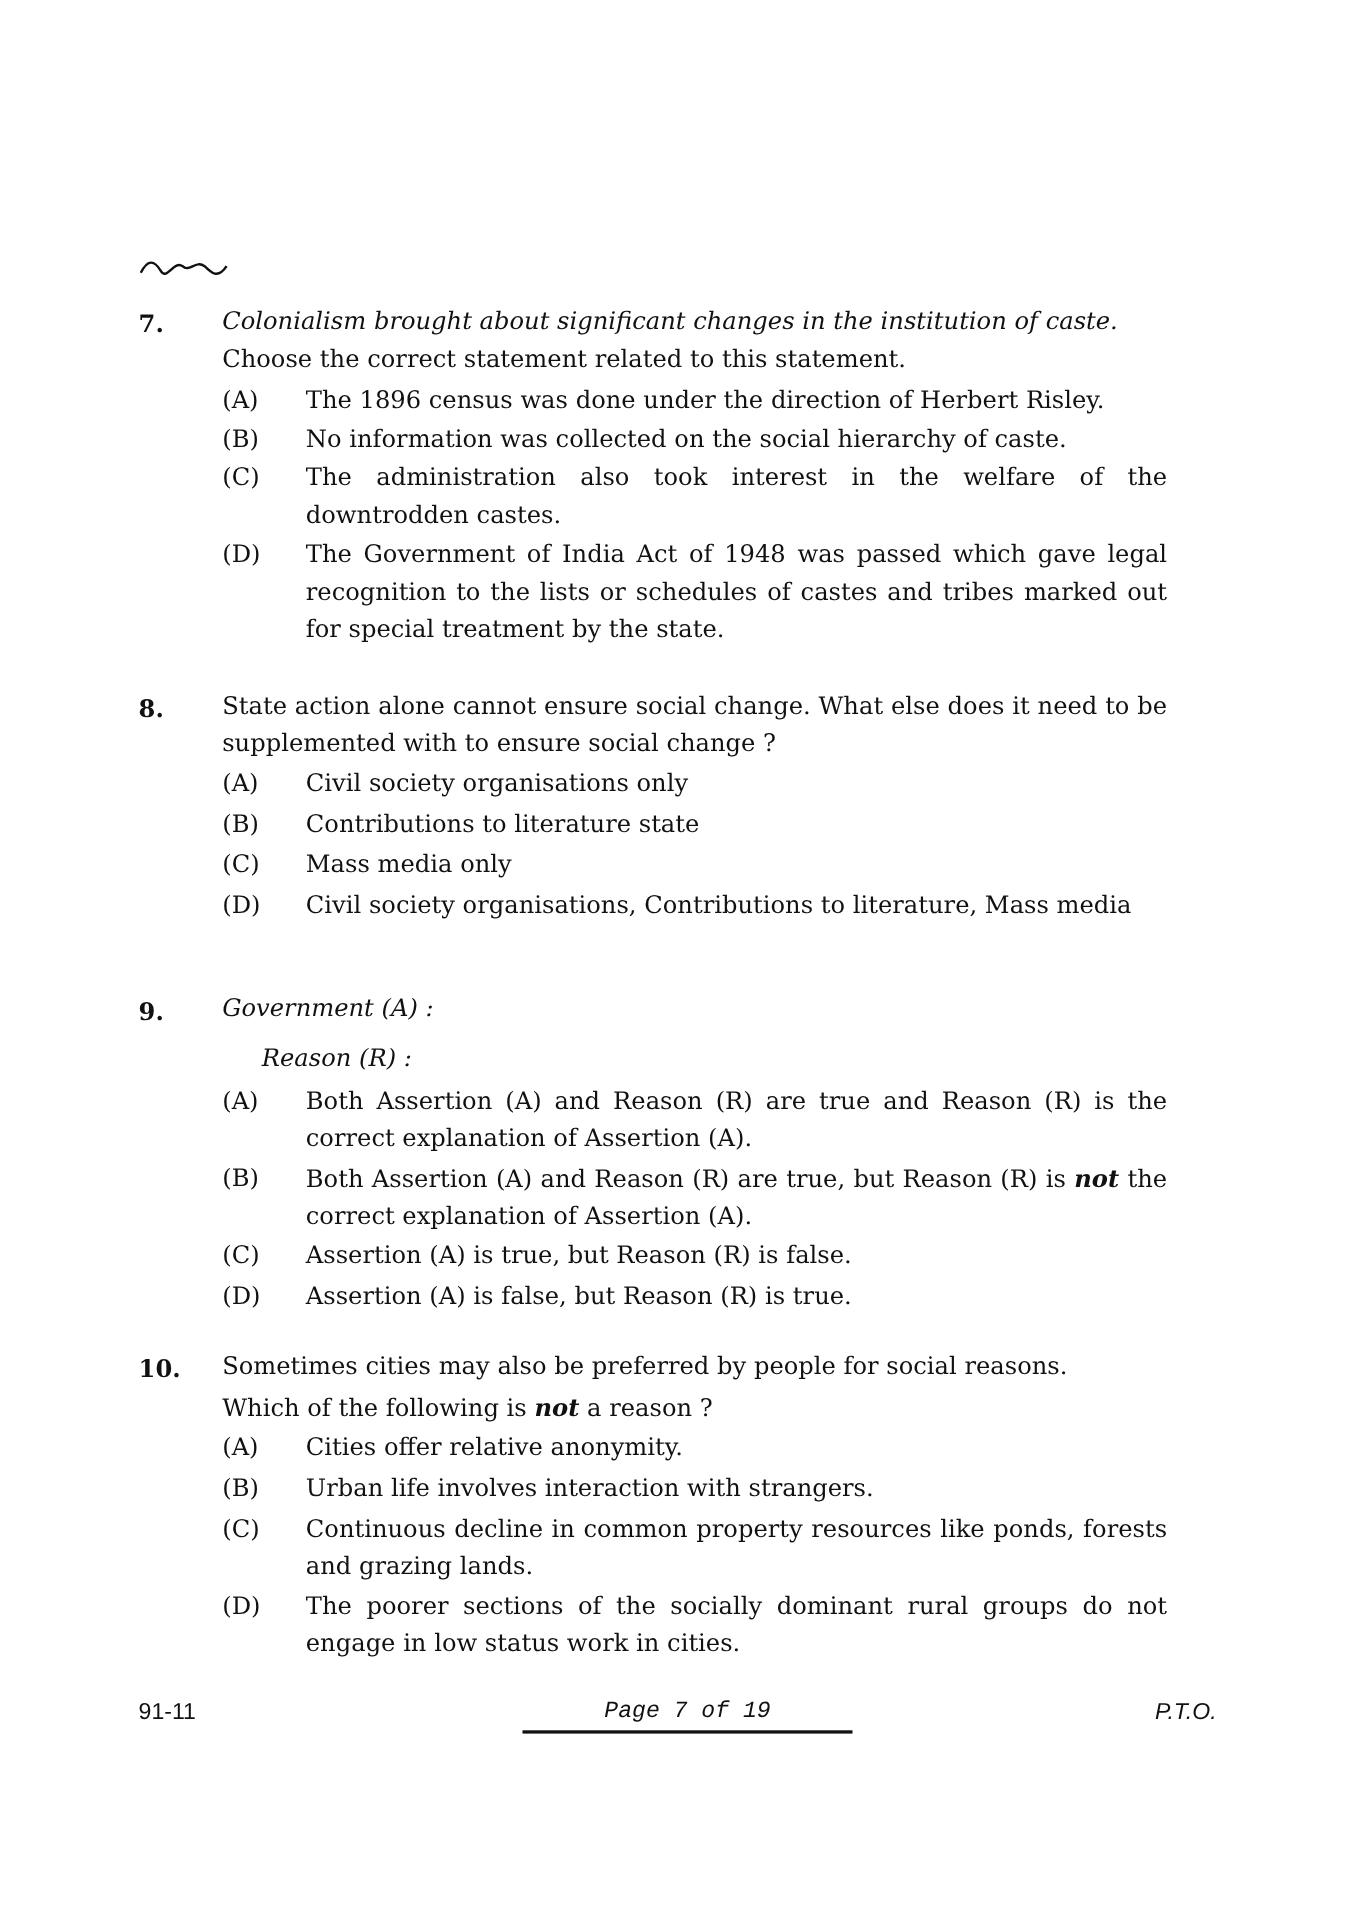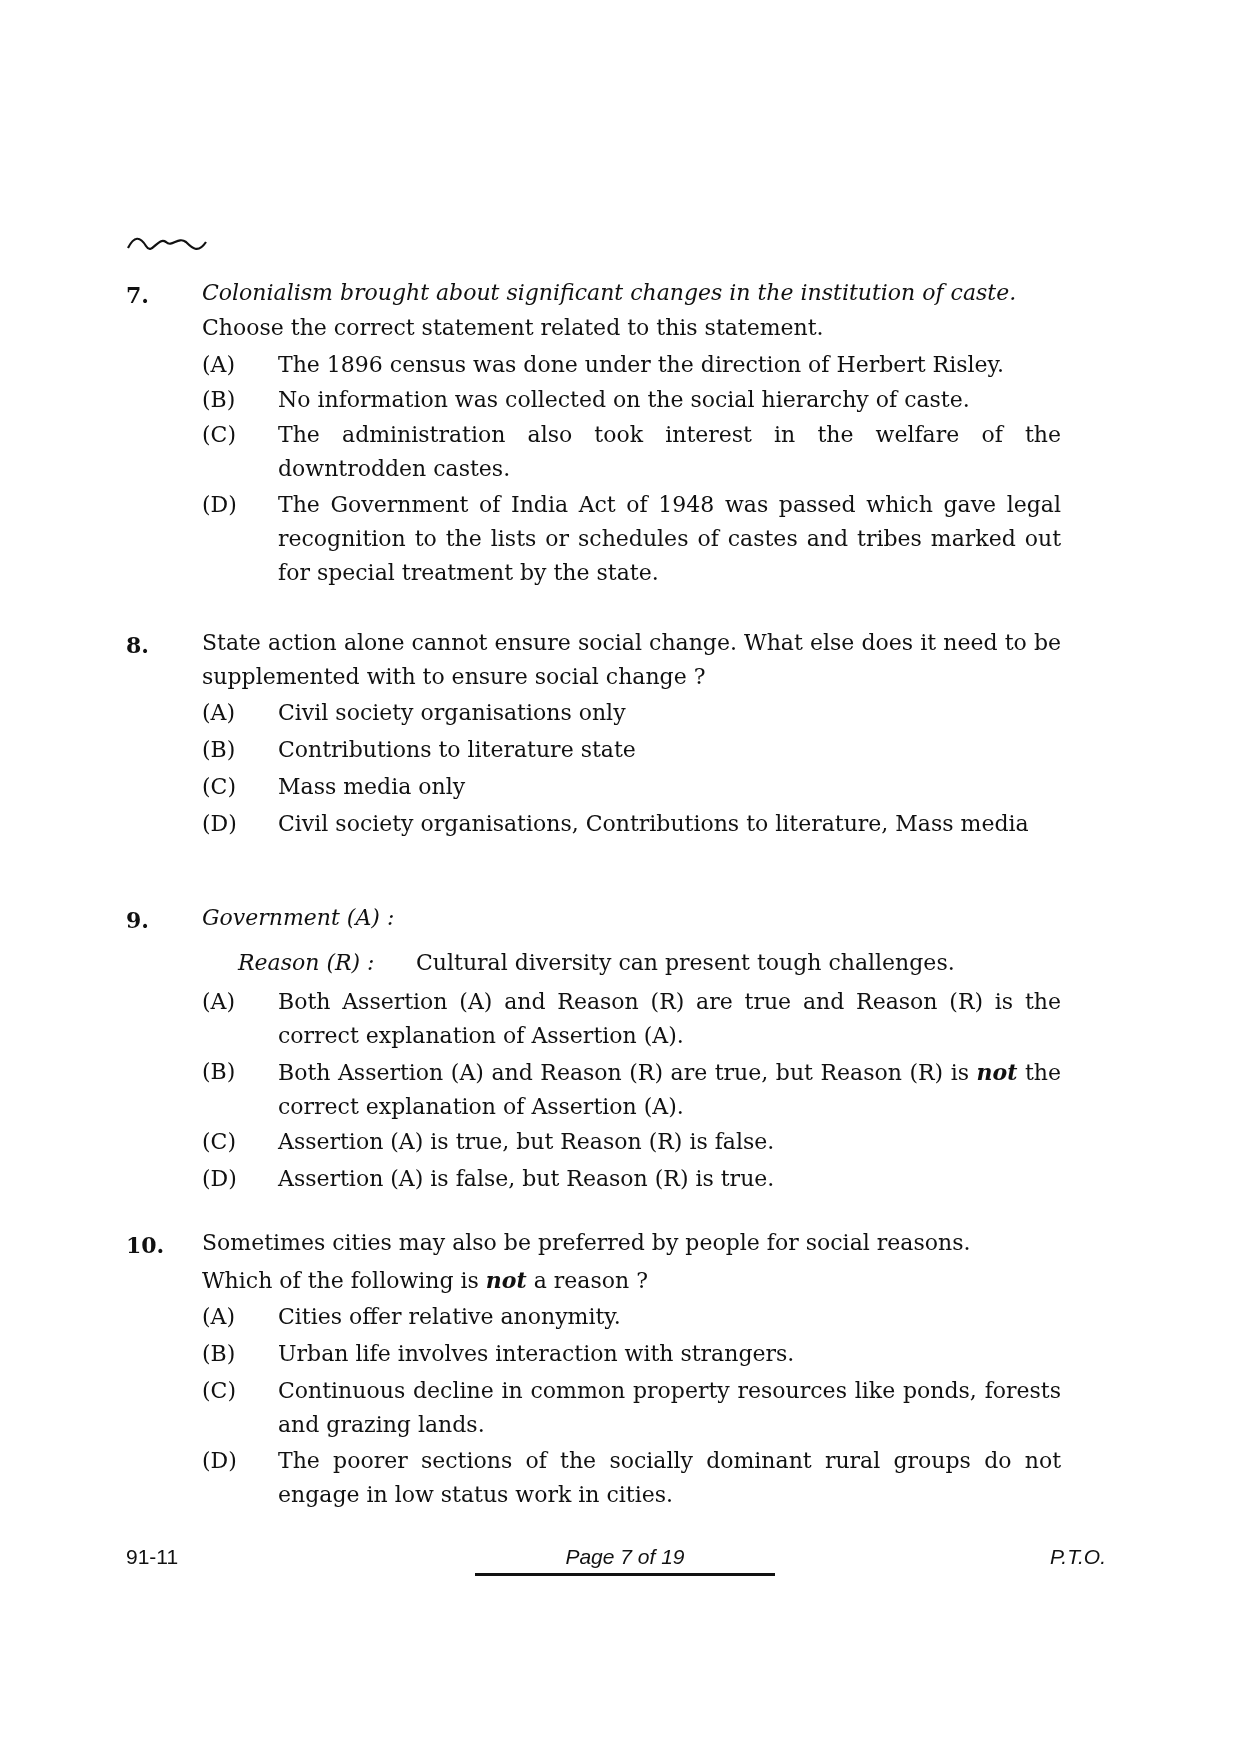--- a/index.html
+++ b/index.html
@@ -9,21 +9,21 @@
     .q { position: absolute; left: 126px; width: 935px; }
     .qnum { position: absolute; left: 0; top: 0; font-weight: bold; font-size: 22px; letter-spacing: 0; }
     .line { position: absolute; left: 76px; right: 0; font-size: 22px; line-height: 34px; white-space: nowrap; }
     .opt { position: absolute; left: 76px; right: 0; font-size: 22px; line-height: 34px; }
     .opt .lbl { position: absolute; left: 0; top: 0; width: 70px; }
     .opt .txt { position: absolute; left: 76px; right: 0; top: 0; text-align: justify; text-align-last: left; }
     .label-it { font-style: italic; }
     .bi { font-style: italic; font-weight: bold; }
     .footer { position: absolute; top: 1545px; font-family: "Liberation Sans", "DejaVu Sans", sans-serif; font-size: 21px; }
     .footer-left { left: 126px; }
-    .footer-center { left: 475px; width: 300px; text-align: center; font-style: italic; }
+    .footer-center { left: 475px; width: 300px; text-align: center; font-style: italic; font-family: Liberation Mono, monospace; }
     .footer-rule { position: absolute; left: 475px; top: 1573px; width: 300px; height: 3px; background: #111; }
     .footer-right { left: 1050px; font-style: italic; }
   </style>
 </head>
 <body>
 
 <div class="page">
 
   <svg class="wave" viewBox="0 0 86 24">
     <path d="M2 16 C 8 4, 14 4, 20 14 C 26 24, 32 4, 40 10 C 46 16, 52 4, 60 10 C 66 16, 72 22, 80 10" fill="none" stroke="#111" stroke-width="2.2"></path>
@@ -74,21 +74,20 @@
     </div>
   </div>
 
   <div class="q" style="top:905px;">
     <div class="qnum" style="top:2px;">9.</div>
     <div class="line" style="top:-4px;">
       <span class="label-it">Government (A) :</span>
     </div>
     <div class="line" style="top:41px;margin-left:36px;">
       <span class="label-it">Reason (R) :</span>
-      <span style="position:absolute; left:178px;">Cultural diversity can present tough challenges.</span>
     </div>
     <div class="opt" style="top:80px;">
       <span class="lbl">(A)</span>
       <span class="txt">Both Assertion (A) and Reason (R) are true and Reason (R) is the correct explanation of Assertion (A).</span>
     </div>
     <div class="opt" style="top:150px;">
       <span class="lbl">(B)</span>
       <span class="txt"><span>Both Assertion (A) and Reason (R) are true, but Reason (R) is </span><span class="bi">not</span><span> the correct explanation of Assertion (A).</span></span>
     </div>
     <div class="opt" style="top:220px;">

